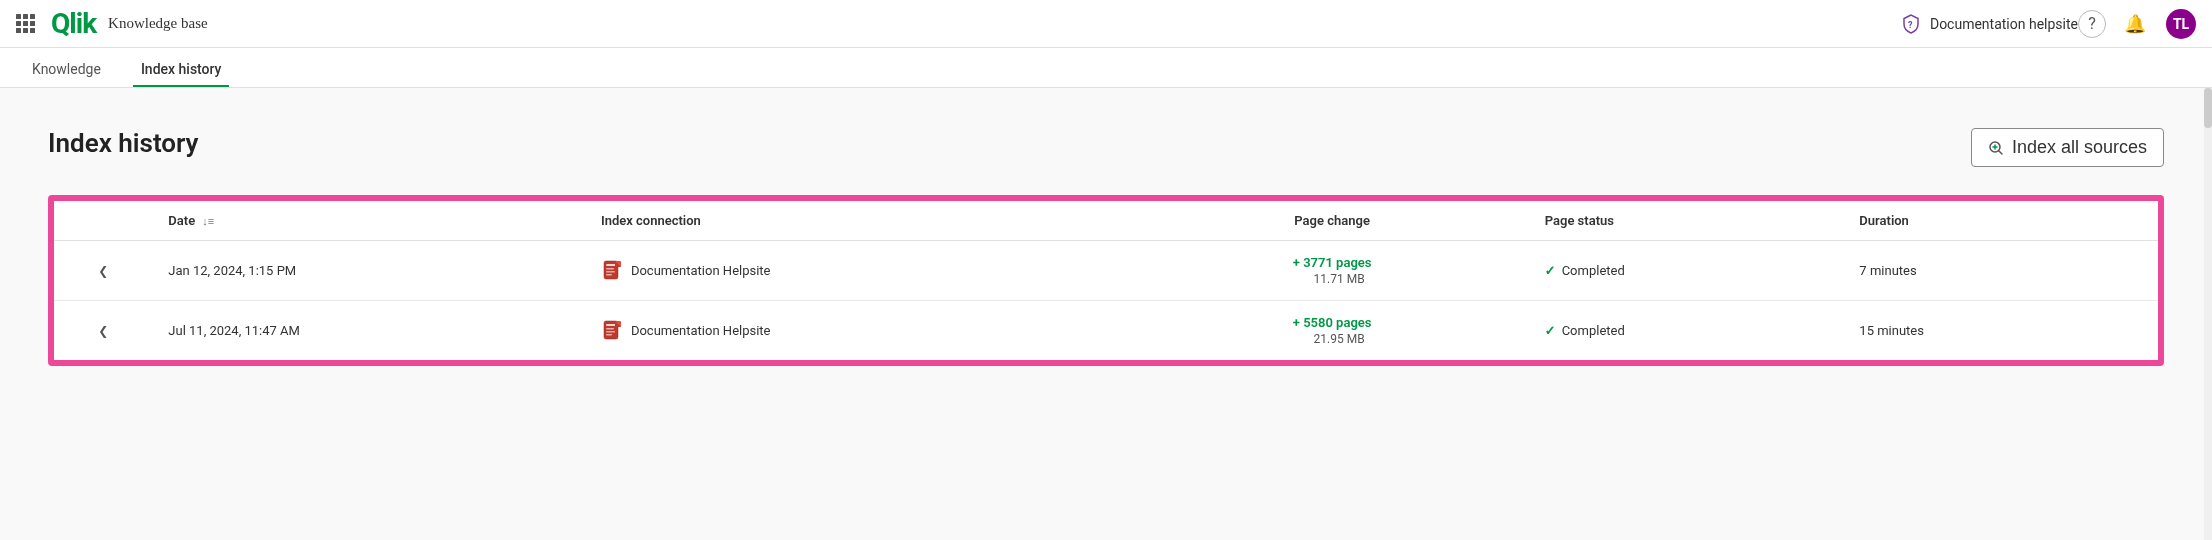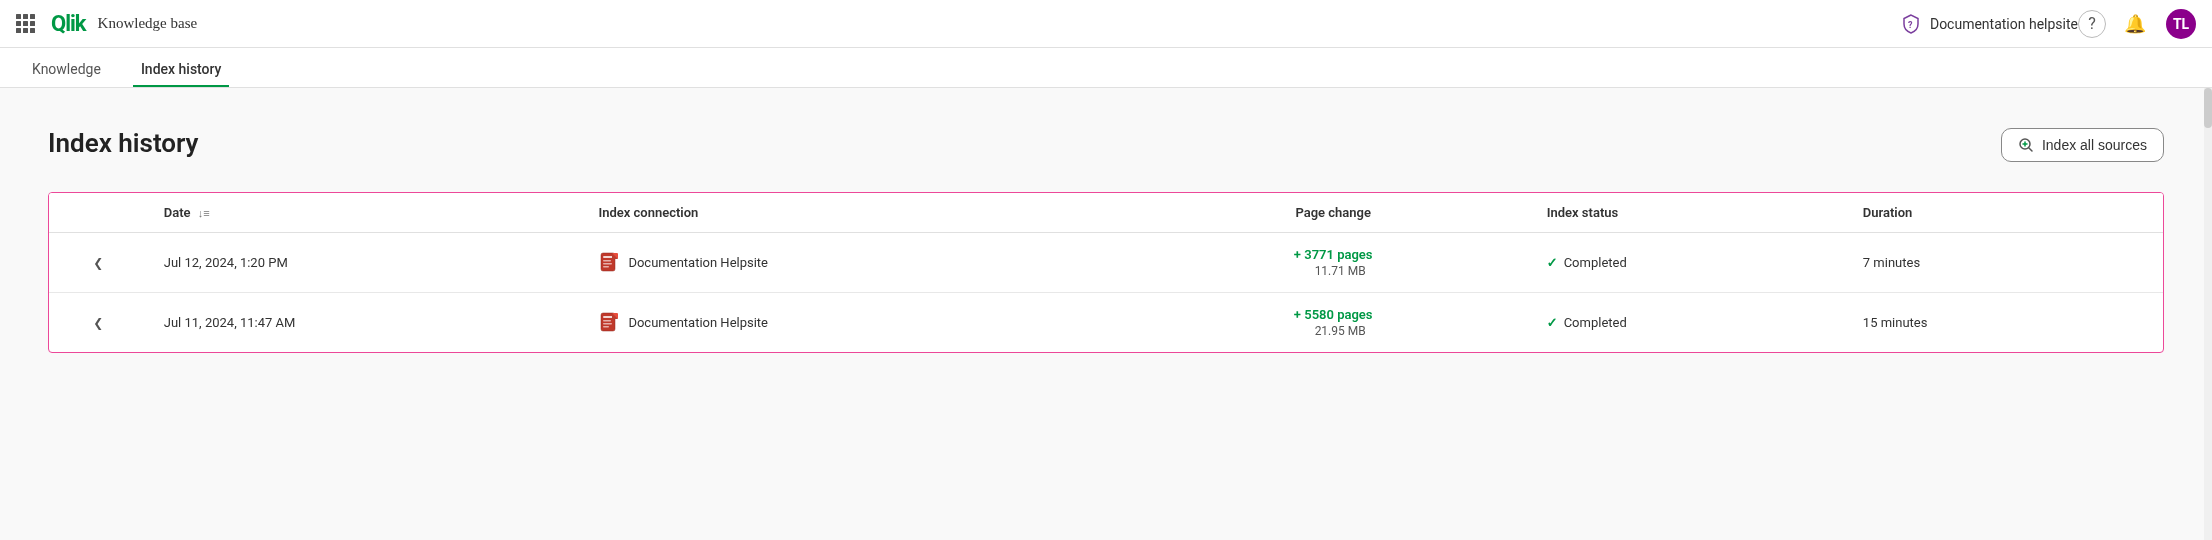--- a/index.html
+++ b/index.html
@@ -7,21 +7,21 @@
 
     
     .topbar {
       display: flex; align-items: center; height: 48px;
       padding: 0 16px; border-bottom: 1px solid #e0e0e0;
       background: #fff;
     }
     .topbar-left { display: flex; align-items: center; gap: 12px; flex: 1; }
     .grid-icon { display: grid; grid-template-columns: repeat(3,5px); grid-template-rows: repeat(3,5px); gap: 2px; margin-right: 4px; }
     .grid-dot { width: 5px; height: 5px; background: #555; border-radius: 0.5px; }
-    .qlik-logo { font-size: 22px; font-weight: bold; color: #009845; letter-spacing: -1px; }
+    .qlik-logo { font-size: 28px; font-weight: bold; color: #009845; letter-spacing: -1px; }
     .app-title { font-size: 15px; color: #333; font-weight: 400; font-family: Liberation Serif, serif; }
     .topbar-center { display: flex; align-items: center; gap: 8px; }
     .center-label { font-size: 14px; color: #333; }
     .topbar-right { display: flex; align-items: center; gap: 16px; margin-left: auto; }
     .icon-btn { width: 28px; height: 28px; display: flex; align-items: center; justify-content: center; border-radius: 50%; cursor: pointer; color: #555; font-size: 16px; border: 1.5px solid #bbb; }
     .icon-btn-noborder { border: none; }
     .avatar { width: 30px; height: 30px; border-radius: 50%; background: #8B008B; color: #fff; display: flex; align-items: center; justify-content: center; font-size: 14px; font-weight: bold; cursor: pointer; }
 
     
     .subnav { display: flex; align-items: flex-end; padding: 0 24px; border-bottom: 1px solid #e0e0e0; height: 40px; background: #fff; }
@@ -32,27 +32,27 @@
     .main { padding: 40px 48px; background: #f9f9f9; min-height: calc(100vh - 88px); }
     .page-header { display: flex; align-items: flex-start; justify-content: space-between; margin-bottom: 28px; }
     .page-title-area {}
     .page-title { font-size: 26px; font-weight: 600; color: #222; margin-bottom: 6px; }
     .page-subtitle { font-size: 13px; color: #8B4513; }
     .page-subtitle span { text-decoration: underline; cursor: pointer; }
 
     
     .index-btn {
       display: flex; align-items: center; gap: 8px;
-      padding: 8px 16px; border: 1.5px solid #888; border-radius: 10px;
-      background: #fff; cursor: pointer; font-size: 14px; color: #333;
+      padding: 8px 16px; border: 1.5px solid #888; border-radius: 4px;
+      background: #fff; cursor: pointer; font-size: 18px; color: #333;
       white-space: nowrap;
     }
 
     
-    .table-wrapper { background: #fff; border: 1px solid #ec4899; border-radius: 4px; overflow: hidden; margin-top: 14px; }
+    .table-wrapper { background: #fff; border: 6px solid #ec4899; border-radius: 4px; overflow: hidden; margin-top: 14px; }
     table { width: 100%; border-collapse: collapse; }
     thead tr { border-bottom: 1px solid #e0e0e0; }
     thead th { padding: 12px 16px; text-align: left; font-size: 13px; font-weight: 600; color: #333; background: #fff; }
     tbody tr { border-bottom: 1px solid #e8e8e8; }
     tbody tr:last-child { border-bottom: none; }
     tbody td { padding: 14px 16px; font-size: 13px; color: #333; vertical-align: middle; }
 
     .col-expand { width: 50px; }
     .col-date { width: 220px; }
     .col-source { width: 280px; }
@@ -146,30 +146,30 @@
     <table>
       <thead>
         <tr>
           <th class="col-expand"></th>
           <th class="col-date">
             <span>Date</span>
             <span class="sort-icon">↓≡</span>
           </th>
           <th class="col-source">Index connection</th>
           <th class="col-pagechange">Page change</th>
-          <th class="col-status">Index status</th>
+          <th class="col-status">Page status</th>
           <th class="col-duration">Duration</th>
         </tr>
       </thead>
       <tbody id="table-body">
       <tr>
     <td class="col-expand">
       <div class="expand-chevron">❮</div>
     </td>
-    <td class="col-date">Jul 12, 2024, 1:20 PM</td>
+    <td class="col-date">Jan 12, 2024, 1:15 PM</td>
     <td class="col-source">
       <div class="source-cell">
         <span class="source-icon">
                   <svg width="22" height="22" viewBox="0 0 22 22" fill="none" xmlns="http://www.w3.org/2000/svg">
     <rect x="3" y="1" width="14" height="18" rx="2" fill="#C0392B" stroke="#922B21" stroke-width="0.5"></rect>
     <rect x="5" y="4" width="10" height="2" rx="1" fill="#fff" opacity="0.8"></rect>
     <rect x="5" y="8" width="8" height="1.5" rx="0.75" fill="#fff" opacity="0.6"></rect>
     <rect x="5" y="11" width="9" height="1.5" rx="0.75" fill="#fff" opacity="0.6"></rect>
     <rect x="5" y="14" width="6" height="1.5" rx="0.75" fill="#fff" opacity="0.6"></rect>
     <rect x="14" y="1" width="6" height="6" rx="1" fill="#E74C3C"></rect>

